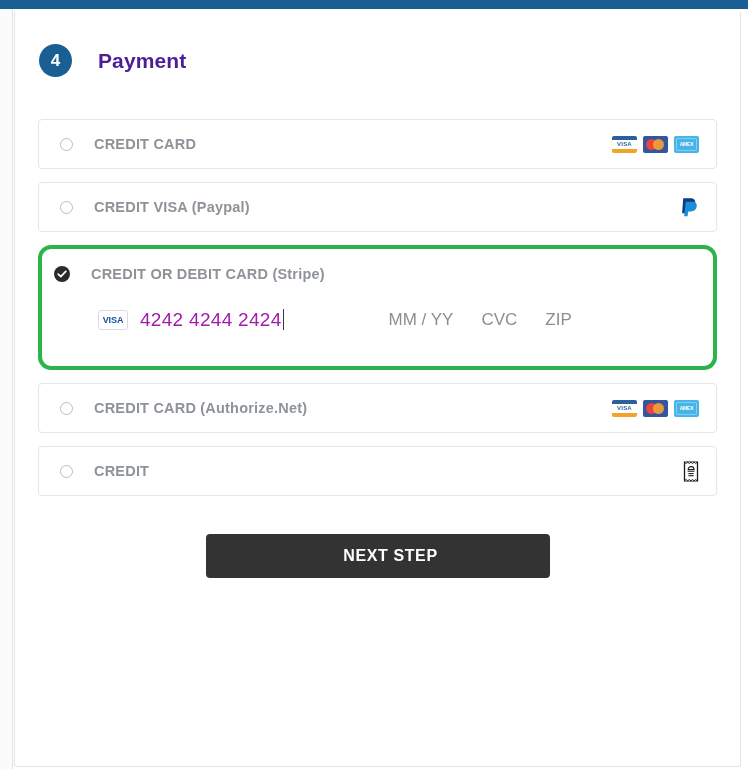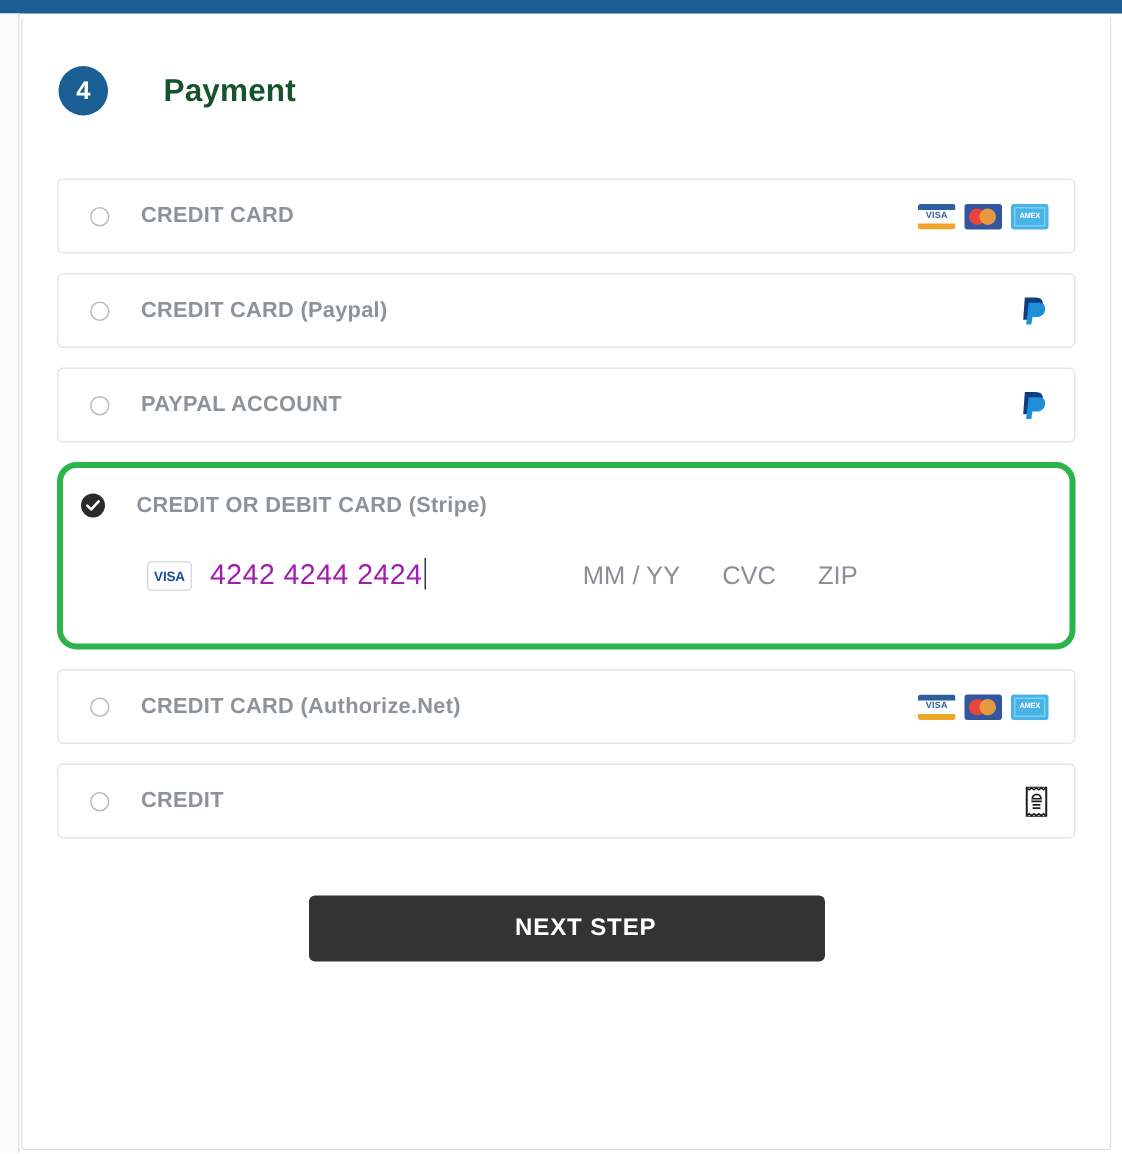--- a/index.html
+++ b/index.html
@@ -62,22 +62,22 @@
     background: #1a5f94;
     color: #ffffff;
     font-size: 17px;
     font-weight: bold;
     display: flex;
     align-items: center;
     justify-content: center;
     flex: none;
   }
   .step-title {
-    margin-left: 37px;
-    color: #14532d;
+    margin-left: 26px;
+    color: #4c1d95;
     font-size: 21px;
     font-weight: bold;
     letter-spacing: 0.1px;
   }
 
   
   .options {
     margin-top: 42px;
     padding: 0 23px;
   }
@@ -300,41 +300,30 @@
         </div>
         <div class="cc cc-amex">
           <div class="amex-box"></div>
           <div class="amex-word">AMEX</div>
         </div>
       </div>
     </div>
 
     <div class="option">
       <div class="radio"></div>
-      <div class="option-label">CREDIT CARD (Paypal)</div>
+      <div class="option-label">CREDIT VISA (Paypal)</div>
       <div class="option-spacer"></div>
       <div class="brand-icons">
         <svg class="paypal-logo" viewBox="0 0 24 28">
           <path d="M4 3 h9.2 c4.2 0 6.6 2.3 6.1 6 c-0.5 4.2 -3.6 6.5 -8 6.5 h-3.1 l-1 6.3 h-4.6 z" fill="#0f3d80"></path>
           <path d="M7.3 7.4 h8.2 c4 0 6.2 2.2 5.7 5.9 c-0.5 4 -3.5 6.3 -7.7 6.3 h-3 l-1 6.2 h-4.4 z" fill="#1c8fd6"></path>
         </svg>
       </div>
     </div>
 
-    <div class="option">
-      <div class="radio"></div>
-      <div class="option-label">PAYPAL ACCOUNT</div>
-      <div class="option-spacer"></div>
-      <div class="brand-icons">
-        <svg class="paypal-logo" viewBox="0 0 24 28">
-          <path d="M4 3 h9.2 c4.2 0 6.6 2.3 6.1 6 c-0.5 4.2 -3.6 6.5 -8 6.5 h-3.1 l-1 6.3 h-4.6 z" fill="#0f3d80"></path>
-          <path d="M7.3 7.4 h8.2 c4 0 6.2 2.2 5.7 5.9 c-0.5 4 -3.5 6.3 -7.7 6.3 h-3 l-1 6.2 h-4.4 z" fill="#1c8fd6"></path>
-        </svg>
-      </div>
-    </div>
 
     <div class="option selected">
       <div class="sel-head">
         <div class="radio-checked">
           <svg width="10" height="10" viewBox="0 0 10 10">
             <path d="M1.2 5.1 L3.8 7.6 L8.8 2.3" stroke="#ffffff" stroke-width="1.7" fill="none" stroke-linecap="round" stroke-linejoin="round"></path>
           </svg>
         </div>
         <div class="option-label">CREDIT OR DEBIT CARD (Stripe)</div>
       </div>

